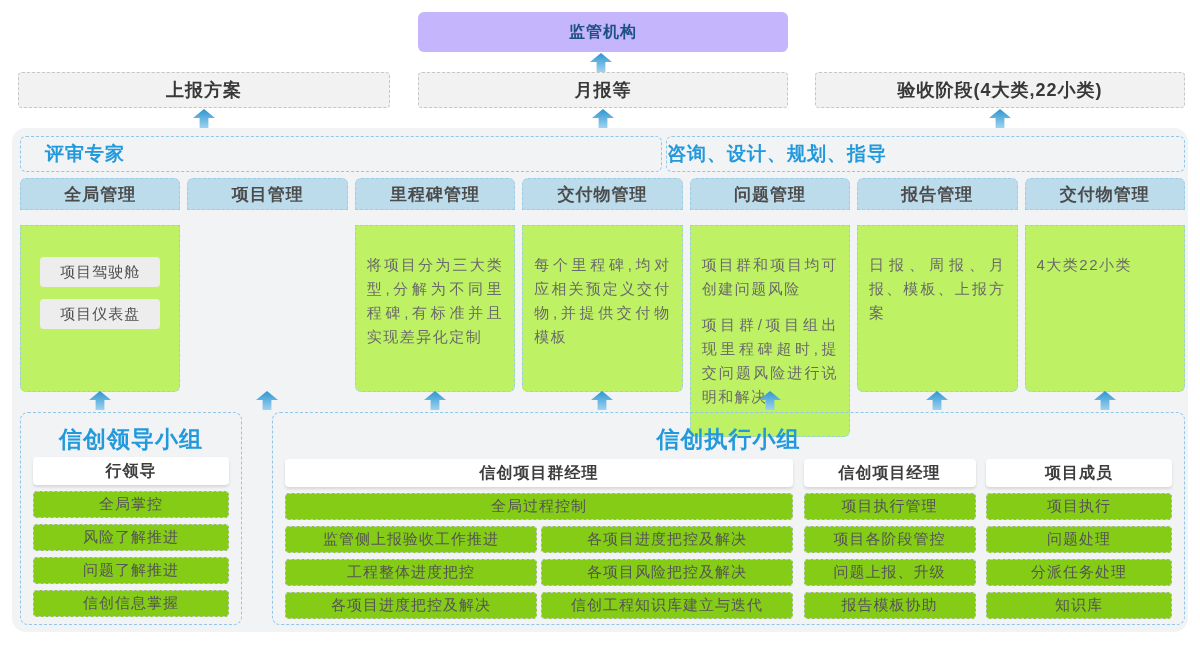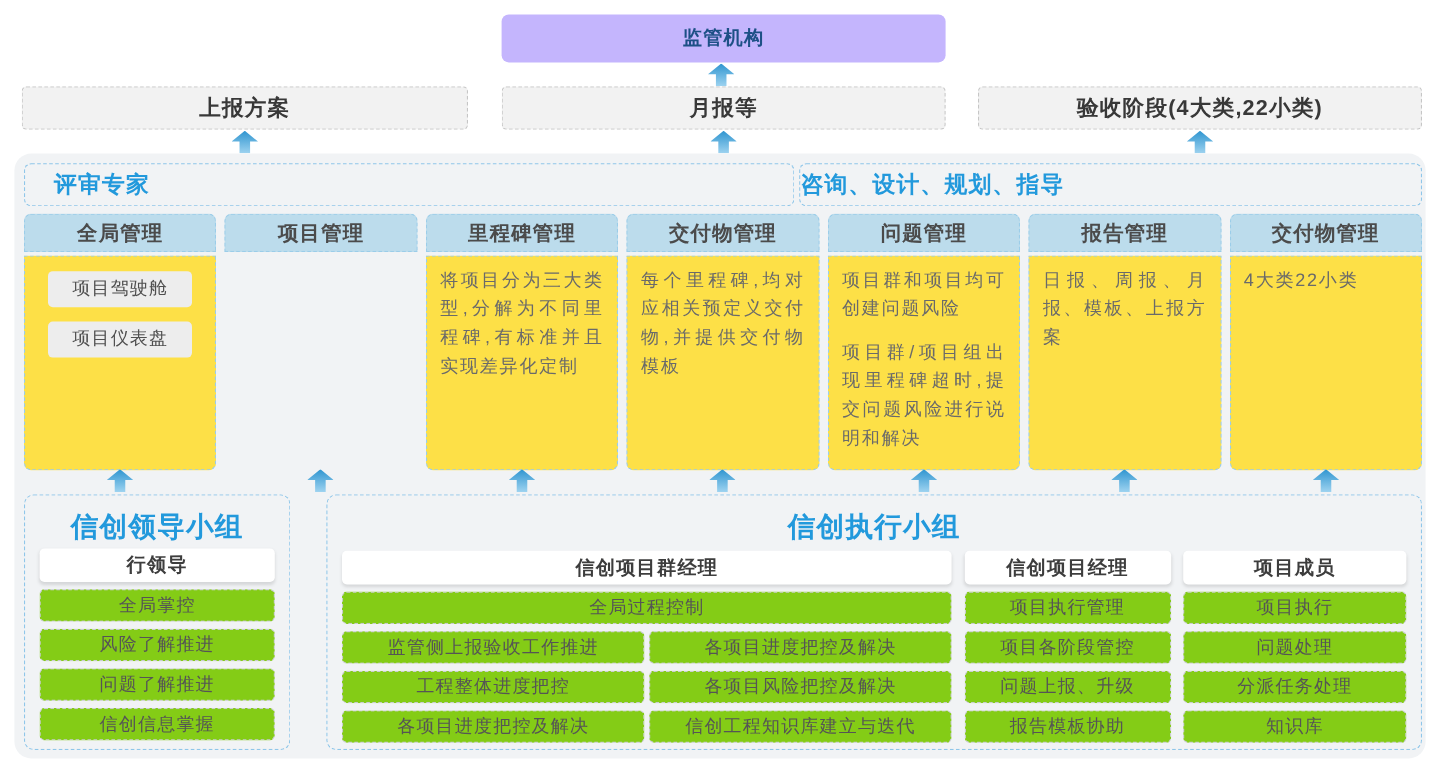--- a/index.html
+++ b/index.html
@@ -54,24 +54,24 @@
   }
   .col { flex:1; display:flex; flex-direction:column; }
   .col-head {
     height:32px; flex:0 0 32px;
     background:#bcdcec; border:1.5px dashed #9bcde9;
     border-radius:6px 6px 0 0;
     display:flex; align-items:center; justify-content:center;
     font-size:17px; font-weight:bold; color:#4b4b4b; letter-spacing:1px;
   }
   .col-body {
-    flex:1; margin-top:3px;
-    background:#fde047; border:1.5px dashed #9bcde9;
+    flex:1; margin-top:15px;
+    background:#bef264; border:1.5px dashed #9bcde9;
     border-radius:0 0 6px 6px;
-    padding:8px 11px;
+    padding:27px 11px;
     font-size:15px; color:#6a6a6a; line-height:1.6;
     text-align:justify; letter-spacing:1.5px;
   }
   .col-body p + p { margin-top:12px; }
   .pill {
     height:30px; margin:4px 8px 12px 8px;
     background:#ededed; border-radius:4px;
     display:flex; align-items:center; justify-content:center;
     font-size:15px; color:#4f4f4f; letter-spacing:1px;
   }

